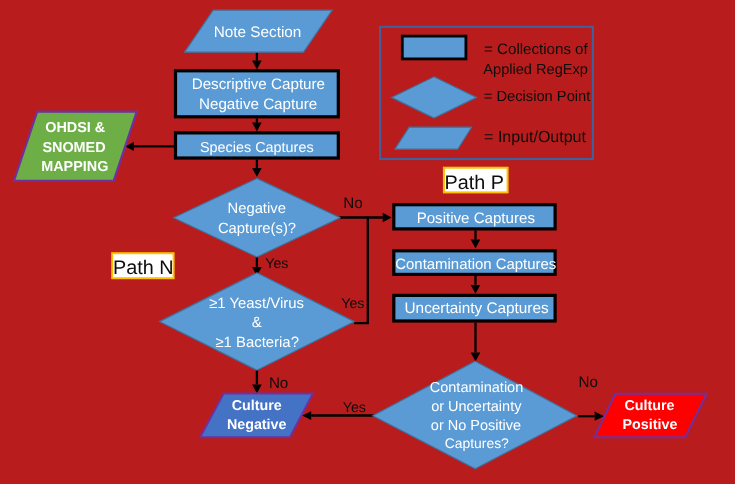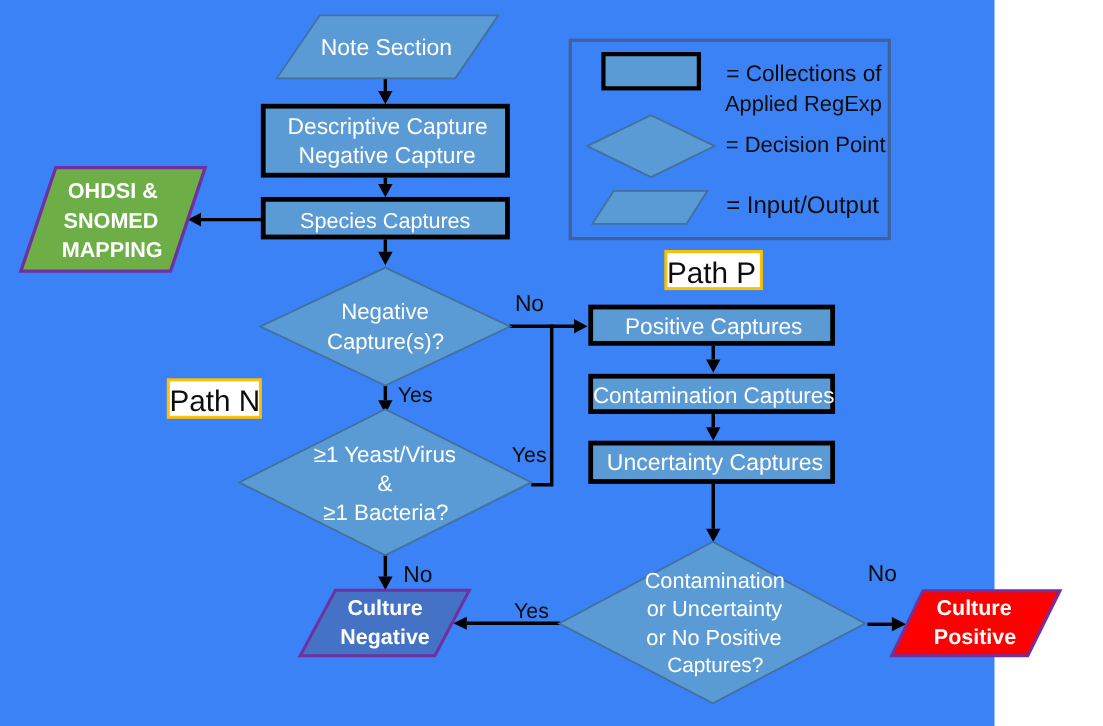--- a/index.html
+++ b/index.html
@@ -1,19 +1,19 @@
 <!DOCTYPE html>
 <html><head>
 <meta charset="utf-8">
 <title>Culture Result Classification Flowchart</title>
 <style>
   html,body{margin:0;padding:0;background:#ffffff;}
   body{width:735px;height:484px;overflow:hidden;
        font-family:"Liberation Sans",sans-serif;}
-  #stage{position:relative;width:663px;height:484px;background:#3b82f6;}
+  #stage{position:relative;width:735px;height:484px;background:#b91c1c;}
   svg.layer{position:absolute;left:0;top:0;width:735px;height:484px;
             will-change:transform;}
   text{text-rendering:geometricPrecision;}
   .shp-text{fill:#ffffff;font-family:"Liberation Sans",sans-serif;
             text-anchor:middle;}
   .edge-label{fill:#0d0d0d;font-family:"Liberation Sans",sans-serif;text-anchor:middle;}
   .legend-label{fill:#0d0d0d;font-family:"Liberation Sans",sans-serif;text-anchor:start;}
   .path-label{fill:#0d0d0d;font-family:"Liberation Sans",sans-serif;text-anchor:middle;}
 </style>
 </head>

